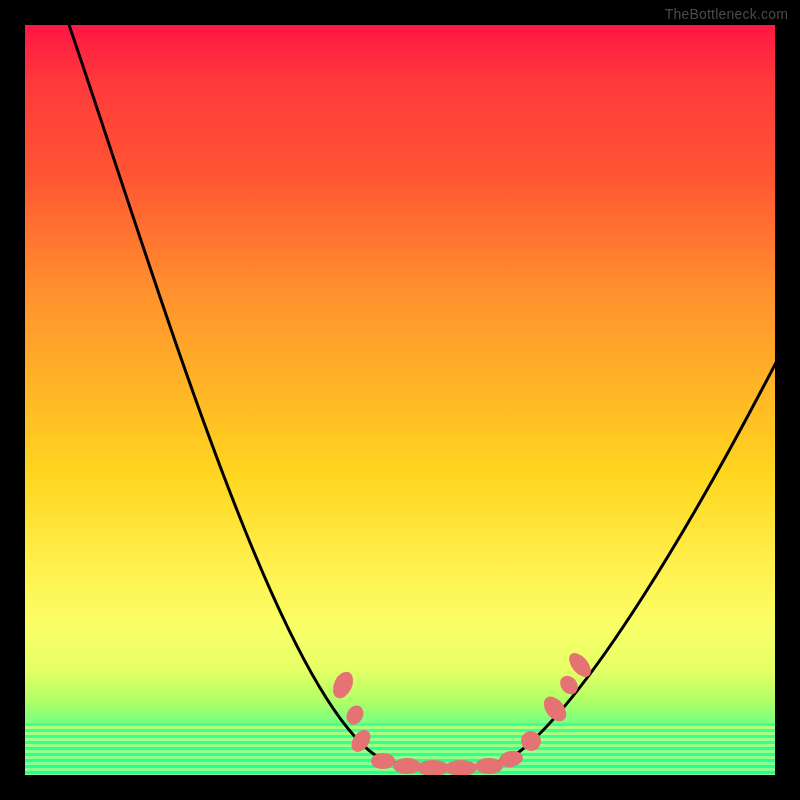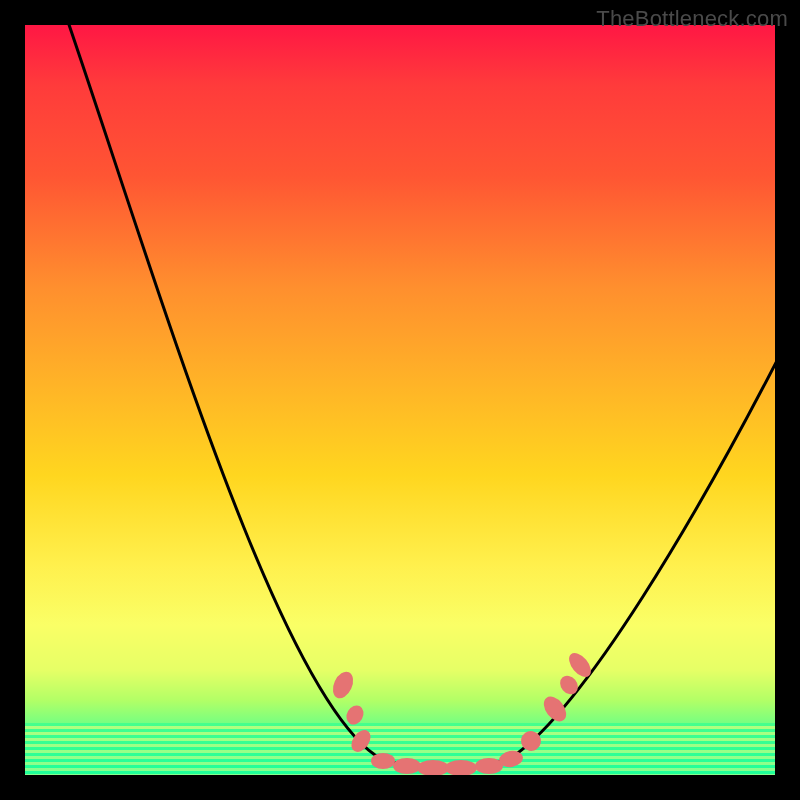--- a/index.html
+++ b/index.html
@@ -55,21 +55,21 @@
       rgba(255,255,120,0.45) 3px,
       rgba(255,255,120,0.45) 6px
     );
     mix-blend-mode: normal;
   }
   .watermark {
     position: absolute;
     top: 6px;
     right: 12px;
     color: #4a4a4a;
-    font-size: 22px;
+    font-size: 14px;
     font-weight: 500;
     letter-spacing: 0.2px;
     z-index: 5;
     pointer-events: none;
   }
   svg.curve {
     position: absolute;
     left: 0;
     top: 0;
     width: 100%;

